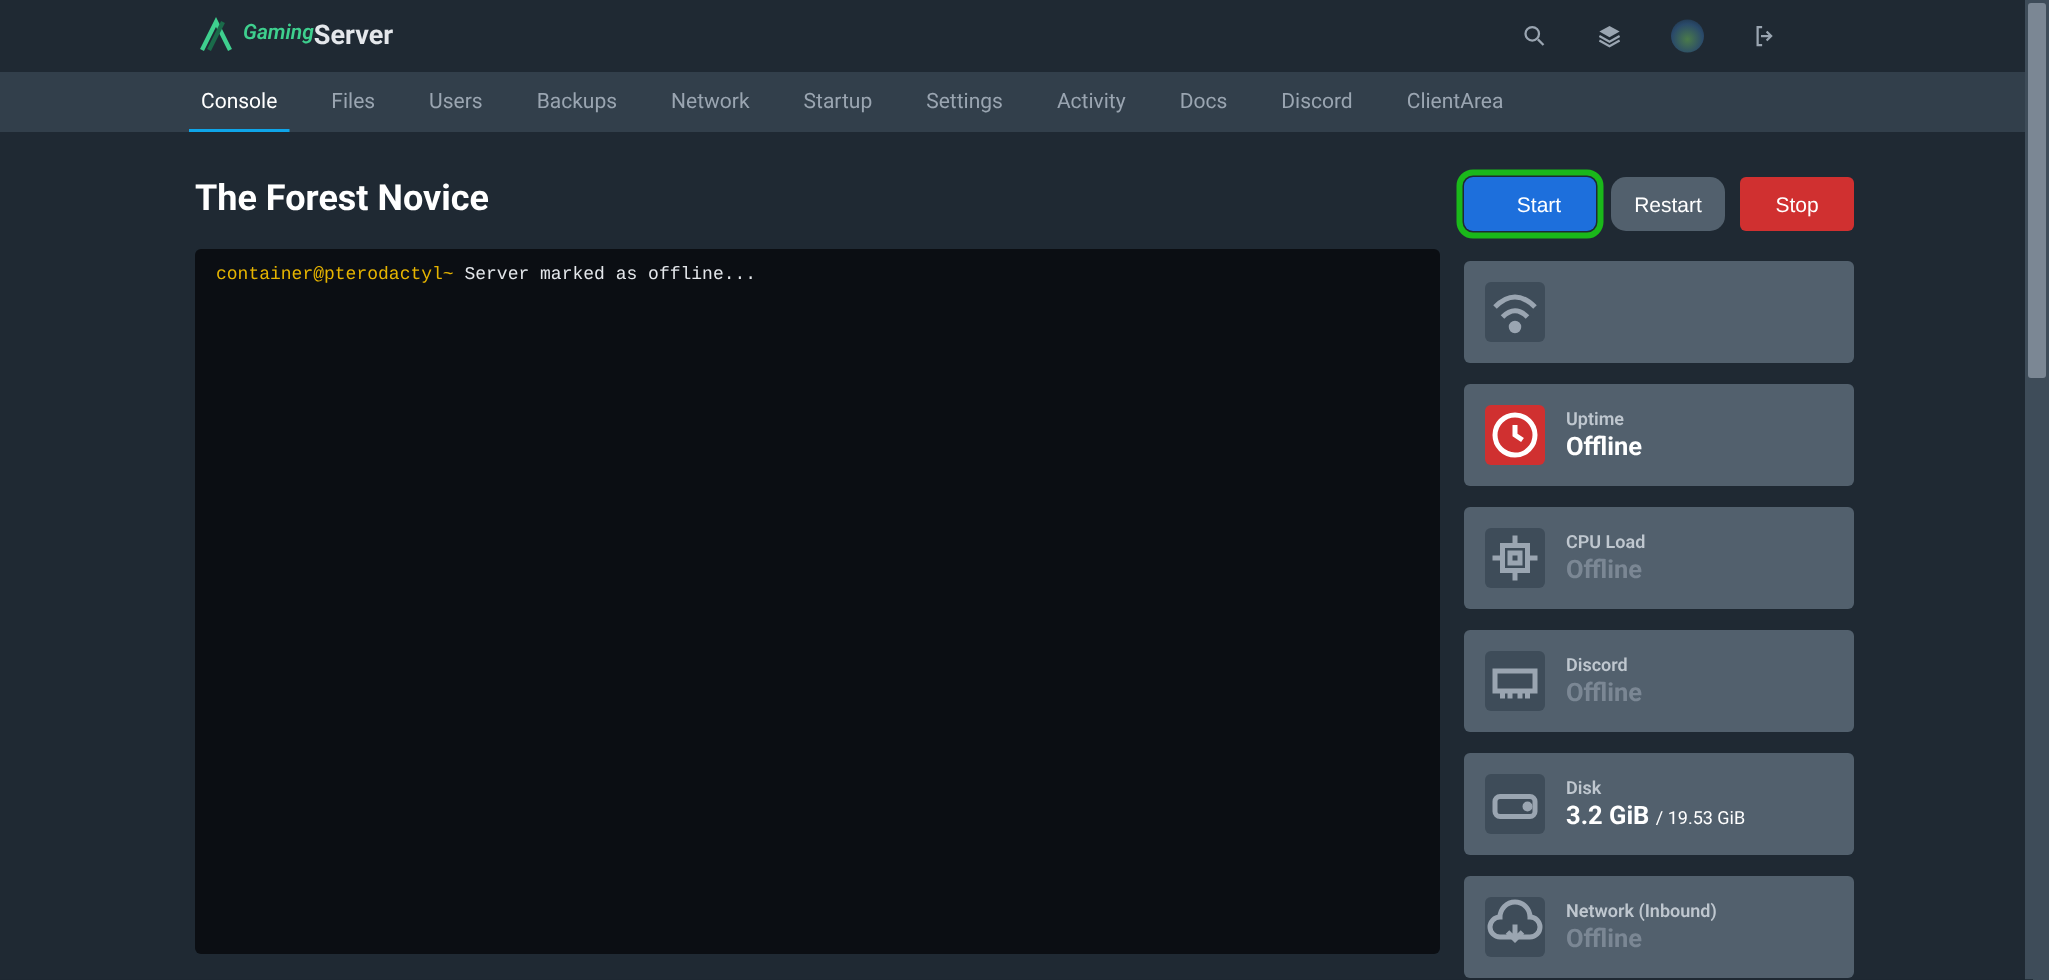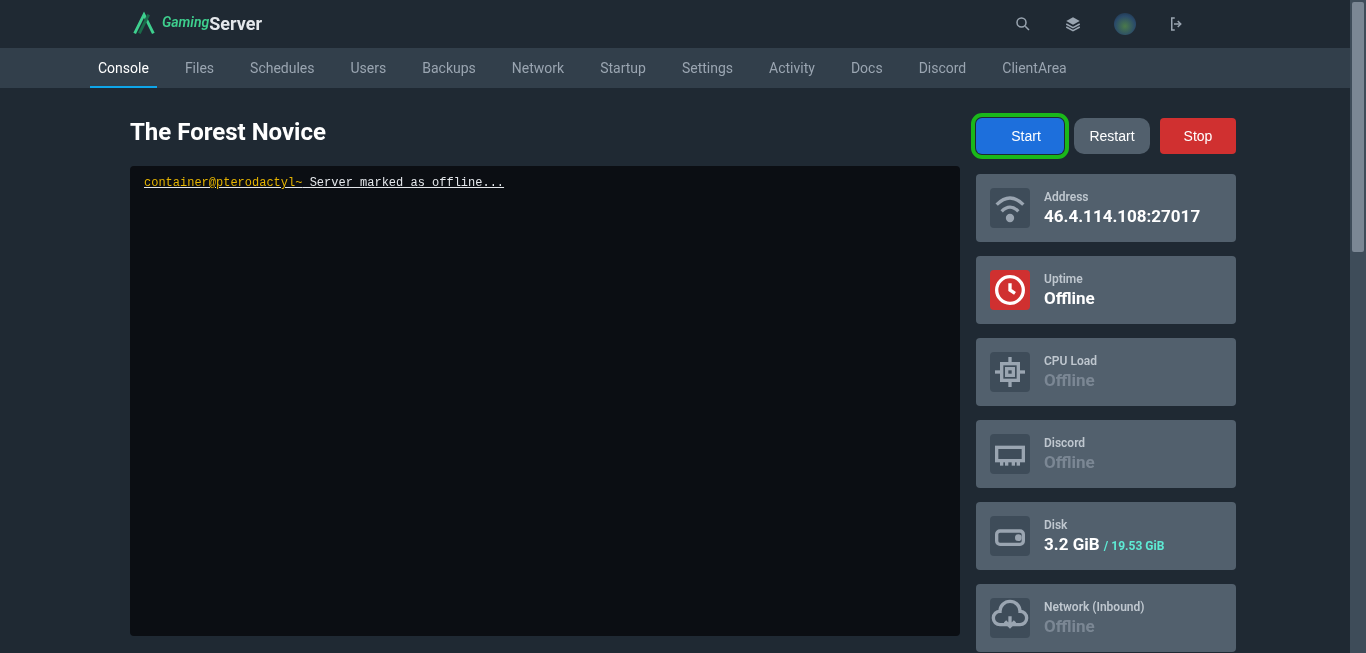--- a/index.html
+++ b/index.html
@@ -52,21 +52,21 @@
   height: 22px;
   border-radius: 50%;
   background: radial-gradient(circle at 50% 60%, #4a7a4a 0%, #2a4a6a 60%, #1a2a3a 100%);
   cursor: pointer;
 }
 .navbar {
   height: 40px;
   background: #323f4b;
   display: flex;
   align-items: center;
-  padding-left: 80px;
+  padding-left: 116px;
   gap: 0;
 }
 .nav-item {
   padding: 0 18px;
   height: 40px;
   display: flex;
   align-items: center;
   color: #9aa5b1;
   font-size: 14px;
   cursor: pointer;
@@ -100,21 +100,20 @@
 }
 .console {
   background: #0b0e13;
   border-radius: 4px;
   padding: 10px 14px;
   height: 470px;
   font-family: "Courier New", monospace;
   font-size: 12px;
   color: #e4e7eb;
   overflow: auto;
-  text-decoration: underline;
 }
 .console-prompt { color: #e6b400; }
 .side-col {
   width: 260px;
 }
 .power-row {
   display: flex;
   gap: 10px;
   margin-bottom: 20px;
 }
@@ -154,21 +153,21 @@
   display: flex;
   align-items: center;
   justify-content: center;
   color: #9aa5b1;
 }
 .stat-icon.red { background: #d03030; color: #fff; }
 .stat-info { display: flex; flex-direction: column; gap: 2px; }
 .stat-label { font-size: 12px; color: #bfc7cf; font-weight: 600; }
 .stat-value { font-size: 17px; font-weight: 700; color: #fff; }
 .stat-value.muted { color: #7b8794; }
-.stat-sub { font-size: 12px; color: #5eead4; font-weight: 700; }
+.stat-sub { font-size: 12px; color: #ffffff; font-weight: 400; }
 .scrollbar-gutter {
   position: absolute;
   right: 0;
   top: 0;
   width: 16px;
   height: 100%;
   background: #3e4c59;
 }
 .scrollbar-thumb {
   position: absolute;
@@ -216,21 +215,20 @@
           <path d="M13 8 L17 12 L13 16"></path>
           <line x1="17" y1="12" x2="8" y2="12"></line>
         </svg>
     </span>
   </div>
 </div>
 
 <div class="navbar" id="navbar">
     <div class="nav-item active">Console</div>
     <div class="nav-item">Files</div>
-    <div class="nav-item">Schedules</div>
     <div class="nav-item">Users</div>
     <div class="nav-item">Backups</div>
     <div class="nav-item">Network</div>
     <div class="nav-item">Startup</div>
     <div class="nav-item">Settings</div>
     <div class="nav-item">Activity</div>
     <div class="nav-item">Docs</div>
     <div class="nav-item">Discord</div>
     <div class="nav-item">ClientArea</div>
   </div>
@@ -250,24 +248,20 @@
     </div>
 
     <div class="stat-card">
       <div class="stat-icon">
         <svg viewBox="0 0 24 24" width="20" height="20" fill="none" stroke="currentColor" stroke-width="2">
             <path d="M4 10 Q12 2 20 10"></path>
             <path d="M7 14 Q12 9 17 14"></path>
             <circle cx="12" cy="18" r="1.5" fill="currentColor"></circle>
           </svg>
       </div>
-      <div class="stat-info">
-        <span class="stat-label">Address</span>
-        <span class="stat-value">46.4.114.108:27017</span>
-      </div>
     </div>
 
     <div class="stat-card">
       <div class="stat-icon red">
         <svg viewBox="0 0 24 24" width="20" height="20" fill="none" stroke="currentColor" stroke-width="2">
             <circle cx="12" cy="12" r="8"></circle>
             <path d="M12 8 V12 L15 14"></path>
           </svg>
       </div>
       <div class="stat-info">

